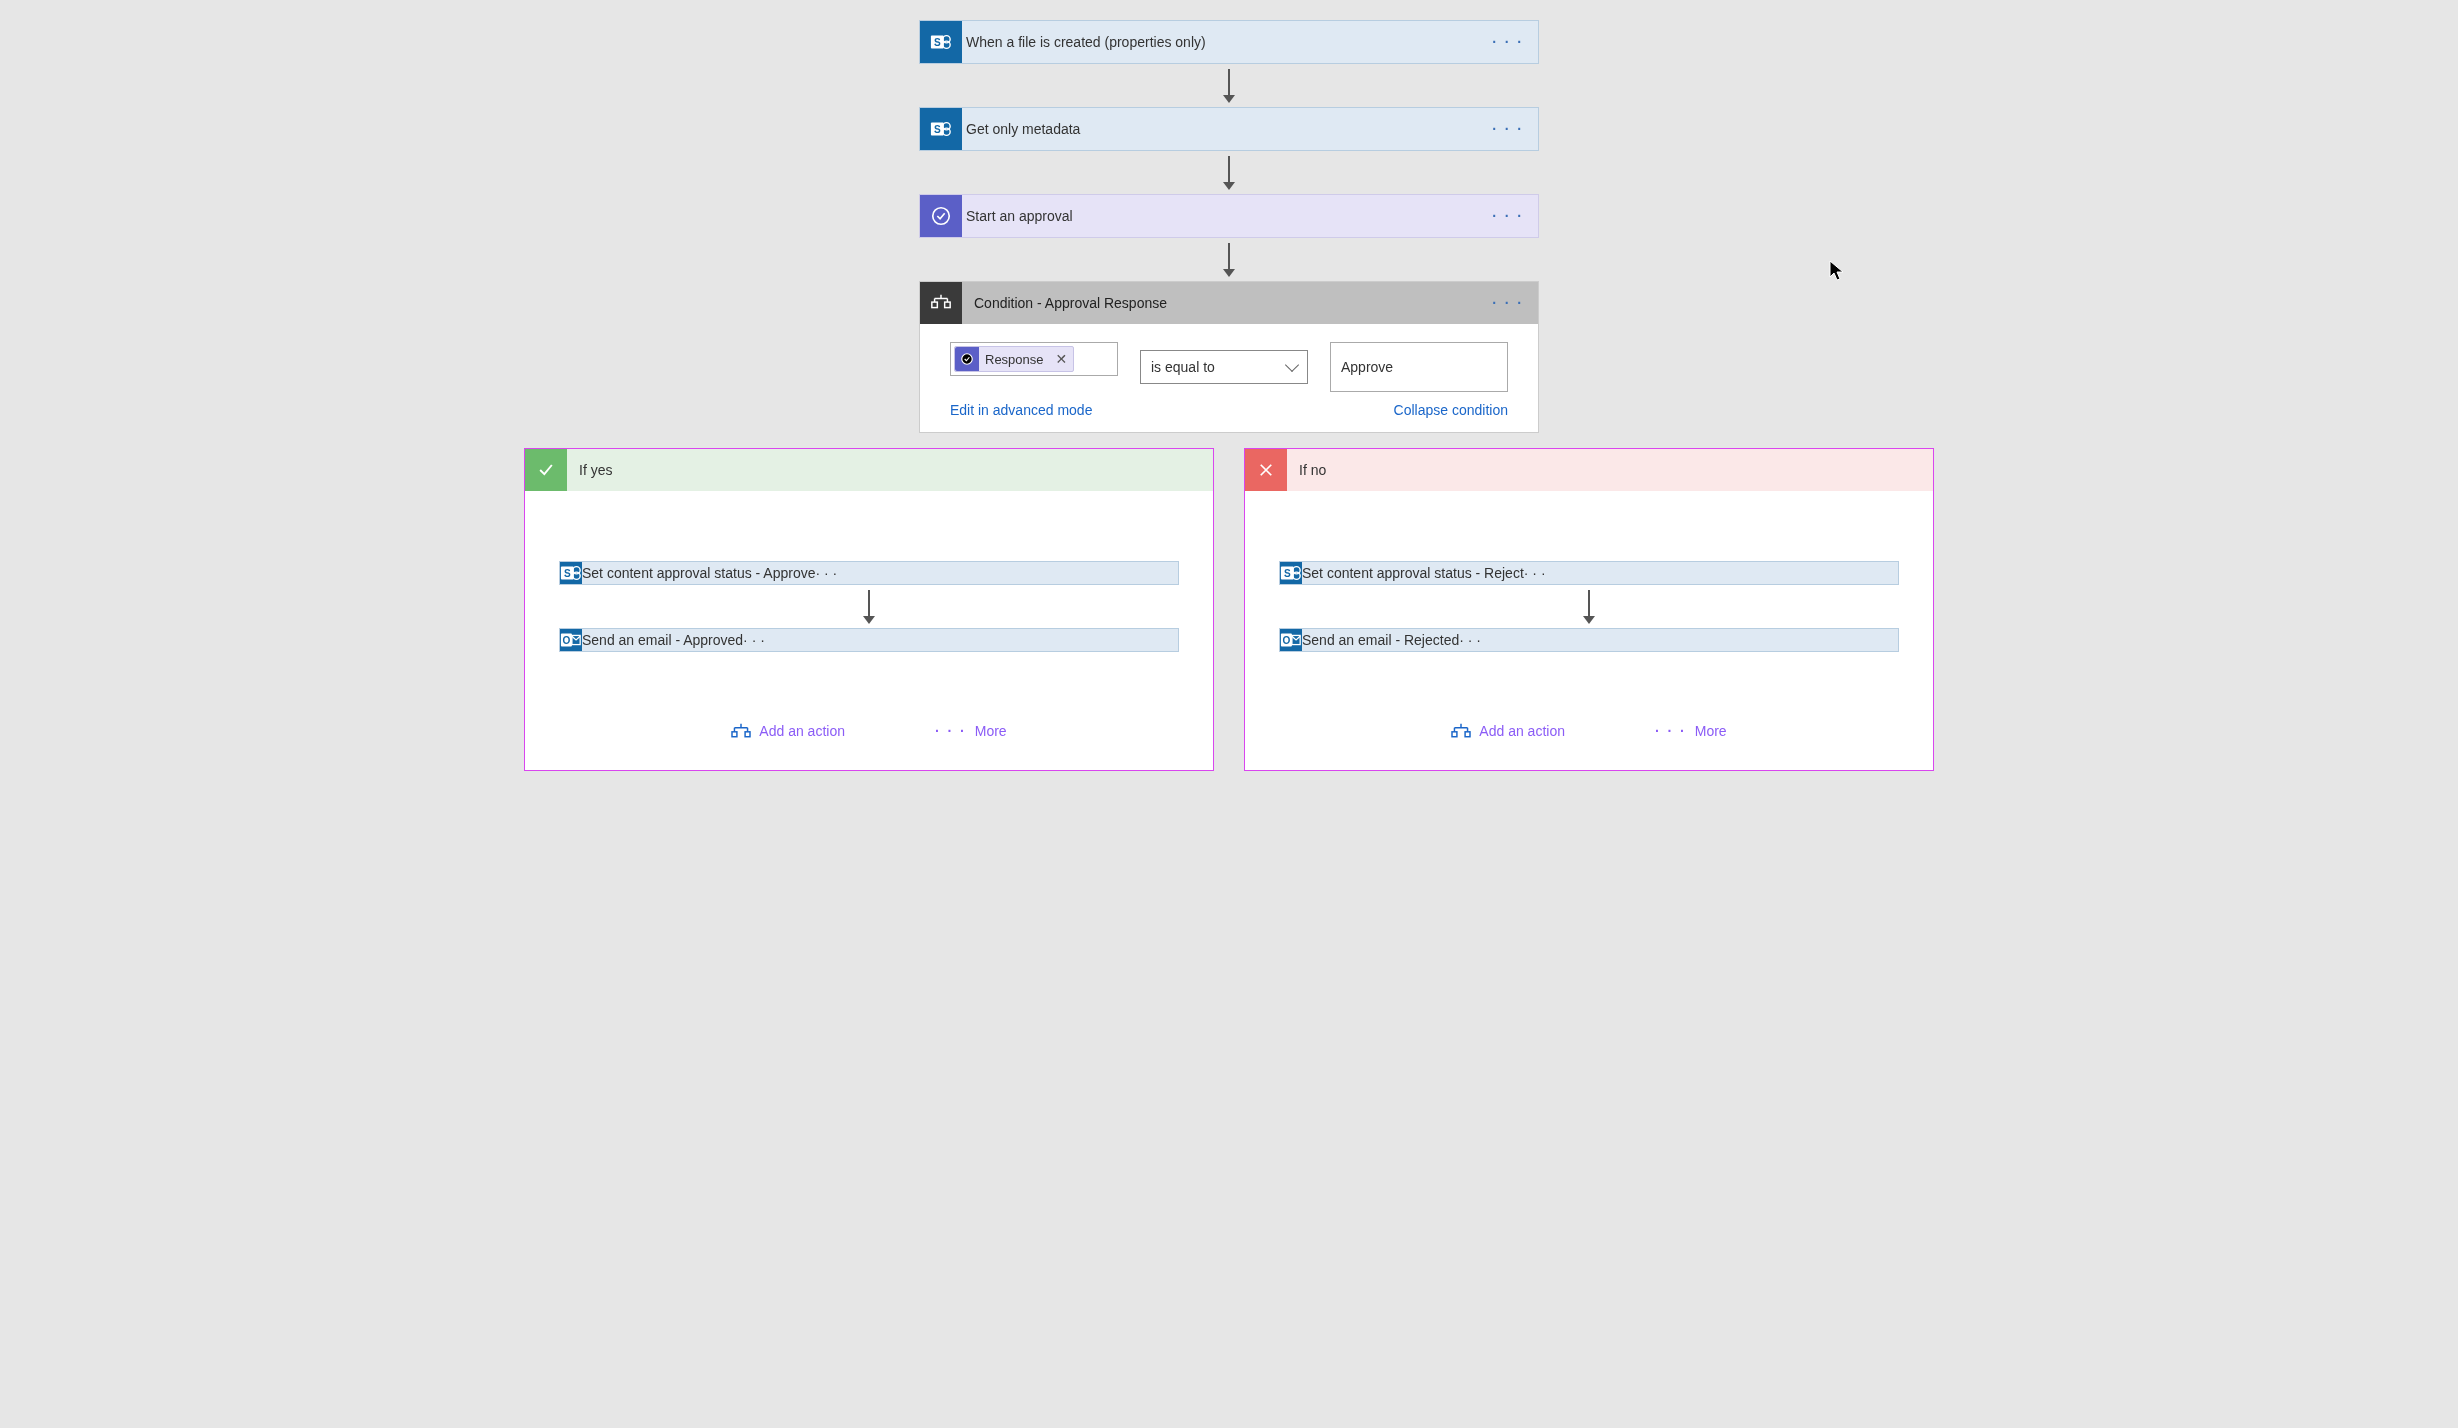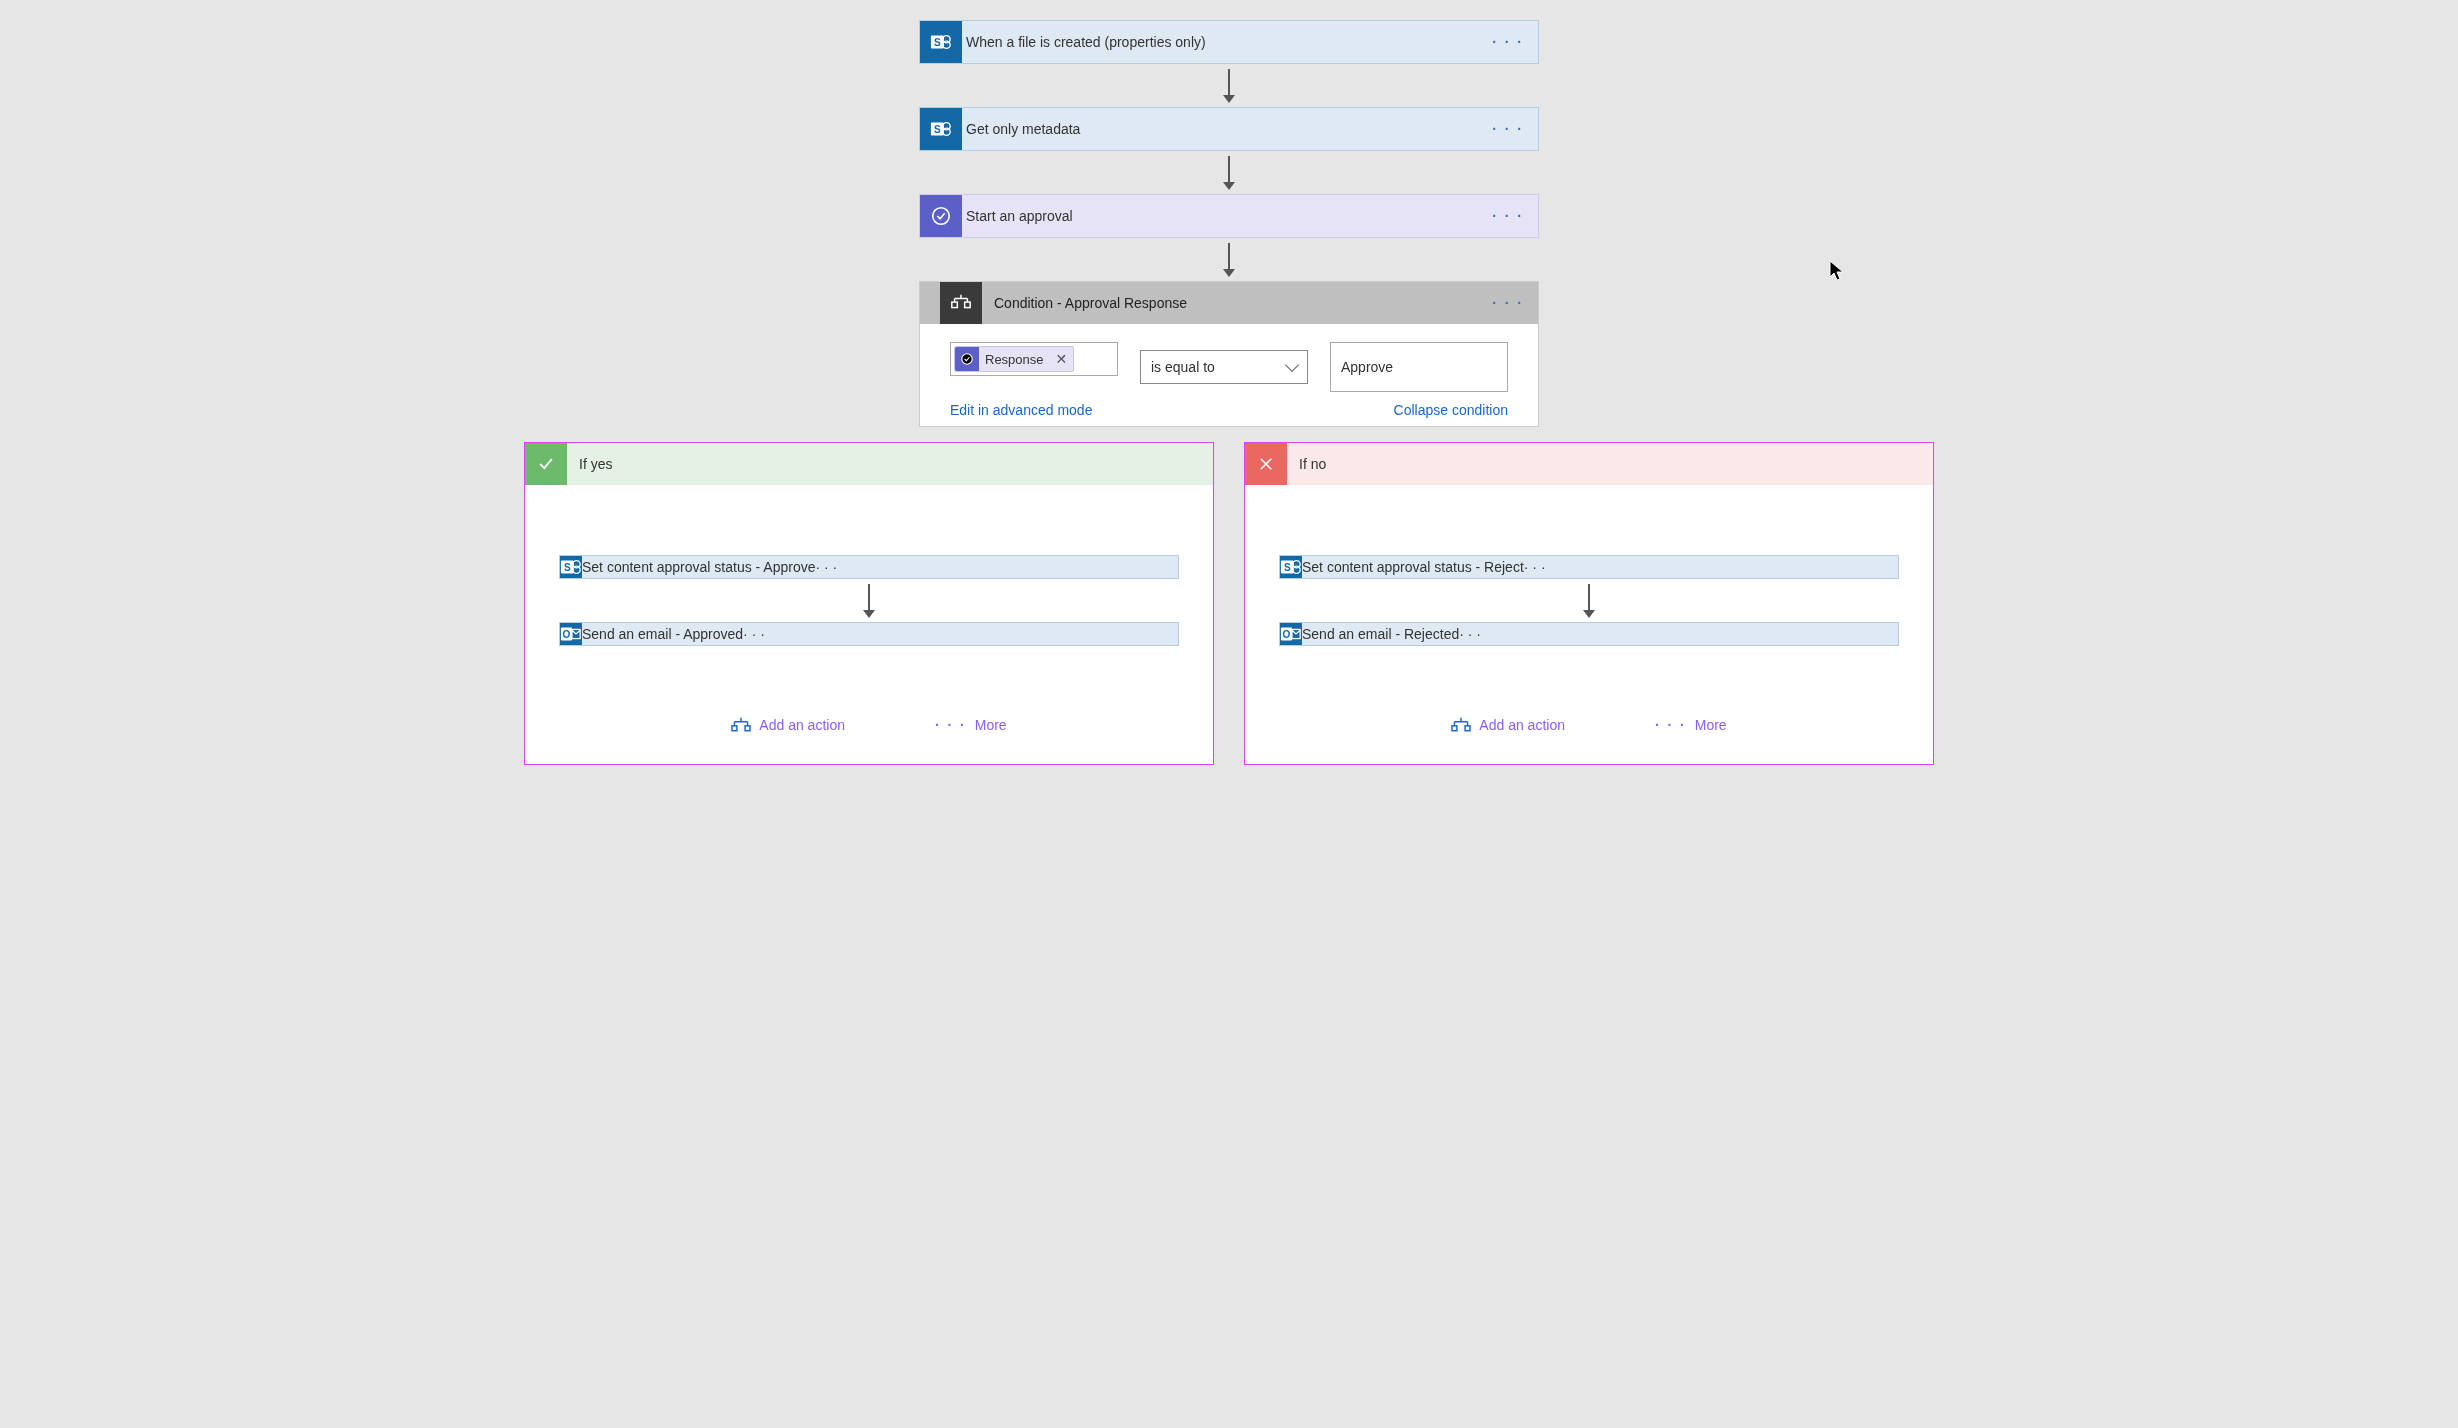--- a/index.html
+++ b/index.html
@@ -41,27 +41,26 @@
   .arrow .head { width:0; height:0; border-left:6px solid transparent; border-right:6px solid transparent; border-top:8px solid #555; }
 
   .condition-card {
     width: 620px;
     border: 1px solid #ccc;
     background: #fff;
   }
   .condition-header {
     display:flex; align-items:center;
     background:#bfbfbf;
-    padding-left:20px;
   }
   .condition-header .icon-box { width:42px; height:42px; background:#3a3a3a; display:flex; align-items:center; justify-content:center; }
   .condition-header .title { flex:1; padding:0 12px; color:#222; }
   .condition-header .menu { padding:0 14px; color:#3b6fb6; letter-spacing:2px; font-weight:bold; cursor:pointer; }
 
-  .condition-body { padding:18px 30px 8px; }
+  .condition-body { padding:18px 30px 14px; }
   .cond-row { display:flex; gap:22px; }
   .token-box { flex:0 0 168px; height:34px; border:1px solid #aaa; display:flex; align-items:center; padding:3px; }
   .token-chip { height:26px; display:flex; align-items:center; background:#e6e3f7; border:1px solid #c7c3e6; border-radius:2px; }
   .token-chip .chip-icon { width:24px; height:24px; background:#5b5fc7; display:flex; align-items:center; justify-content:center; margin-right:6px; border-radius:2px 0 0 2px;}
   .token-chip .chip-label { font-size:13px; padding-right:6px; }
   .token-chip .chip-close { padding:0 6px; color:#555; cursor:pointer; }
 
   .op-select { flex:0 0 168px; height:34px; border:1px solid #888; display:flex; align-items:center; justify-content:space-between; padding:0 10px; background:#fff; cursor:pointer;margin-top:8px; }
   .chevron { width:10px; height:10px; transform:rotate(45deg); border-right:1.3px solid #666; border-bottom:1.3px solid #666; margin-bottom:4px;}
 

